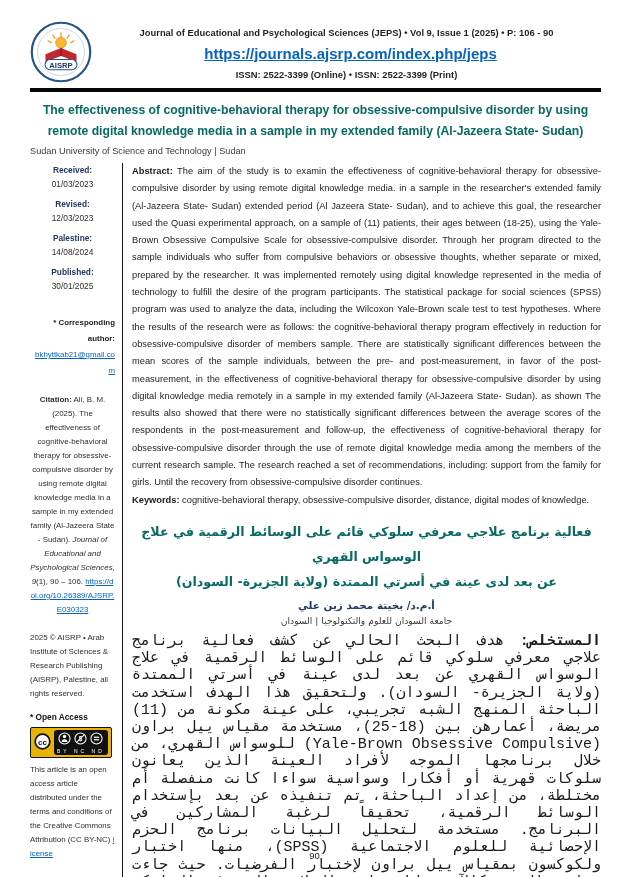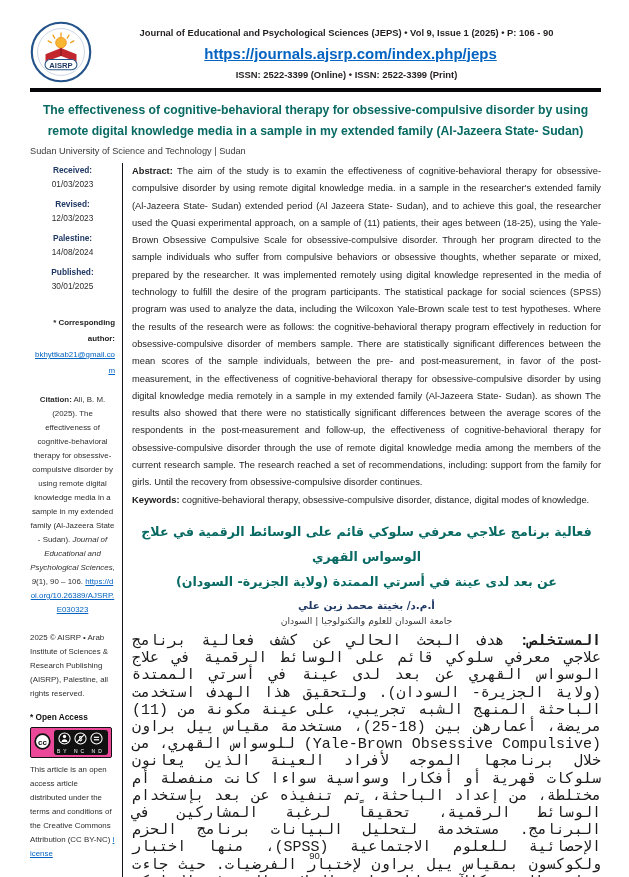--- a/index.html
+++ b/index.html
@@ -33,21 +33,21 @@
   .date-value{font-size:8.3px;color:#2b2b2b;line-height:14px;}
   .corresponding{text-align:right;margin-top:22px;line-height:16px;}
   .corr-label{font-weight:bold;color:#222;}
   .link{color:#0563c1;text-decoration:underline;cursor:pointer;word-break:break-all;}
   .citation{margin-top:14px;line-height:14px;text-align:center;}
   .citation .bold{font-weight:bold;}
   .citation .ital{font-style:italic;}
   .copyright{margin-top:14px;line-height:14px;}
   .open-access{margin-top:11px;font-weight:bold;font-size:8.3px;color:#111;}
   .cc-badge{margin-top:5px;display:inline-flex;align-items:center;gap:3px;
-    border:1.5px solid #111;background:#ec4899;padding:2px 3px;border-radius:2px;}
+    border:1.5px solid #111;background:#eab308;padding:2px 3px;border-radius:2px;}
   .cc-dark{background:#111;border-radius:3px;padding:2px 3px 1px;display:flex;
     flex-direction:column;align-items:center;}
   .cc-dark-icons{display:flex;gap:3px;}
   .cc-label{color:#fff;font-size:5px;letter-spacing:3px;line-height:6px;margin-top:1px;}
   .license-note{margin-top:5px;line-height:14px;}
   
   .abstract{margin:0;font-size:9.3px;line-height:17.3px;text-align:justify;color:#1c1c1c;}
   .abstract .lbl,.keywords .lbl{font-weight:bold;}
   .keywords{margin:0;font-size:9.3px;line-height:17.3px;text-align:justify;}
   

